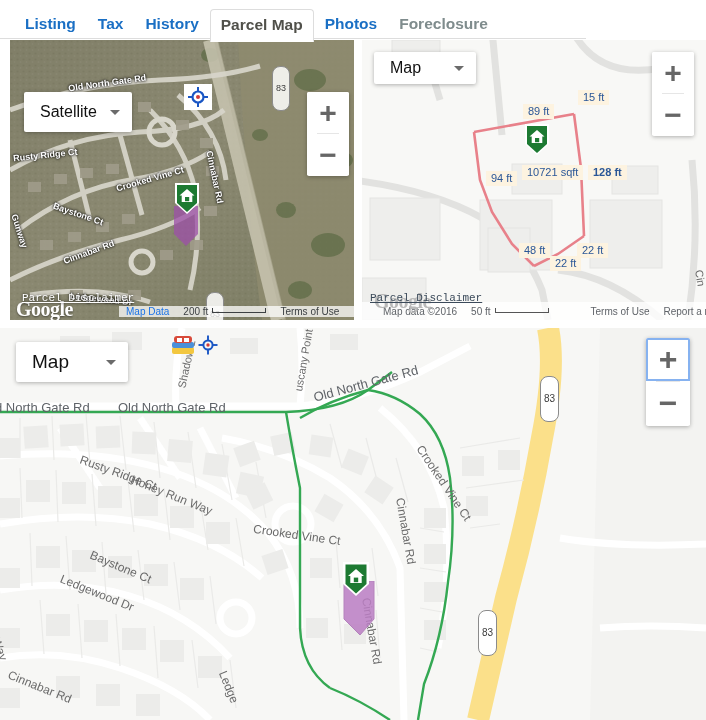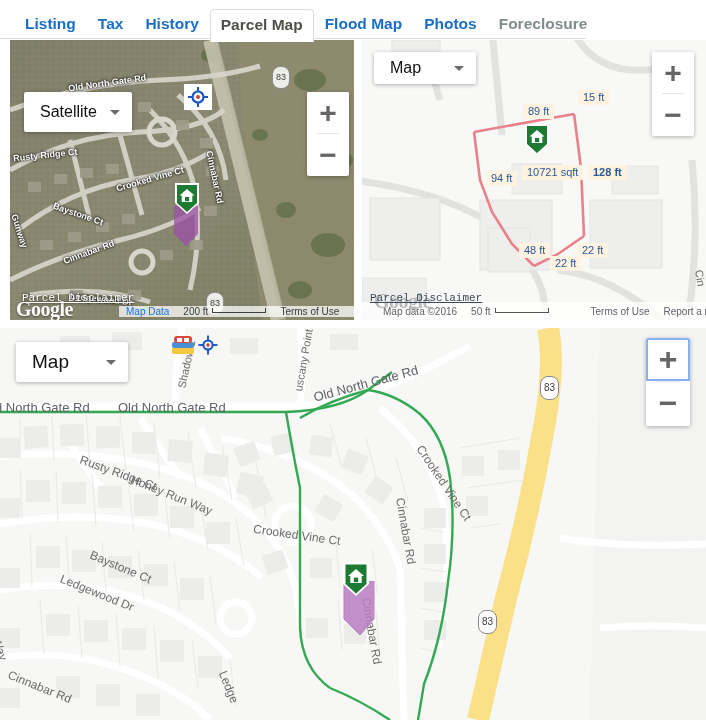--- a/index.html
+++ b/index.html
@@ -187,37 +187,36 @@
   
   .shield {
     position: absolute;
     border: 1px solid #8b8b8b;
     border-radius: 8px;
     background: #ffffff;
     color: #3c3c3c;
     font-size: 9px;
     text-align: center;
     line-height: 11px;
-    padding: 5px 3px;
+    padding: 16px 3px;
     z-index: 9;
   }
   .shield.sat { background: rgba(255,255,255,.85); }
 
   svg.maplayer { position: absolute; left:0; top:0; }
 </style>
 </head>
 <body>
 
 <div class="tabbar">
   <div class="tabs">
     <div class="tab">Listing</div>
     <div class="tab">Tax</div>
     <div class="tab">History</div>
     <div class="tab active">Parcel Map</div>
-    <div class="tab">Flood Map</div>
     <div class="tab">Photos</div>
     <div class="tab muted">Foreclosure</div>
   </div>
 </div>
 
 <div class="map" id="map-satellite">
   <svg class="maplayer" width="344" height="280" viewBox="0 0 344 280">
     <defs>
       <linearGradient id="satg" x1="0" y1="0" x2="1" y2="1">
         <stop offset="0%" stop-color="#77755f"></stop>

